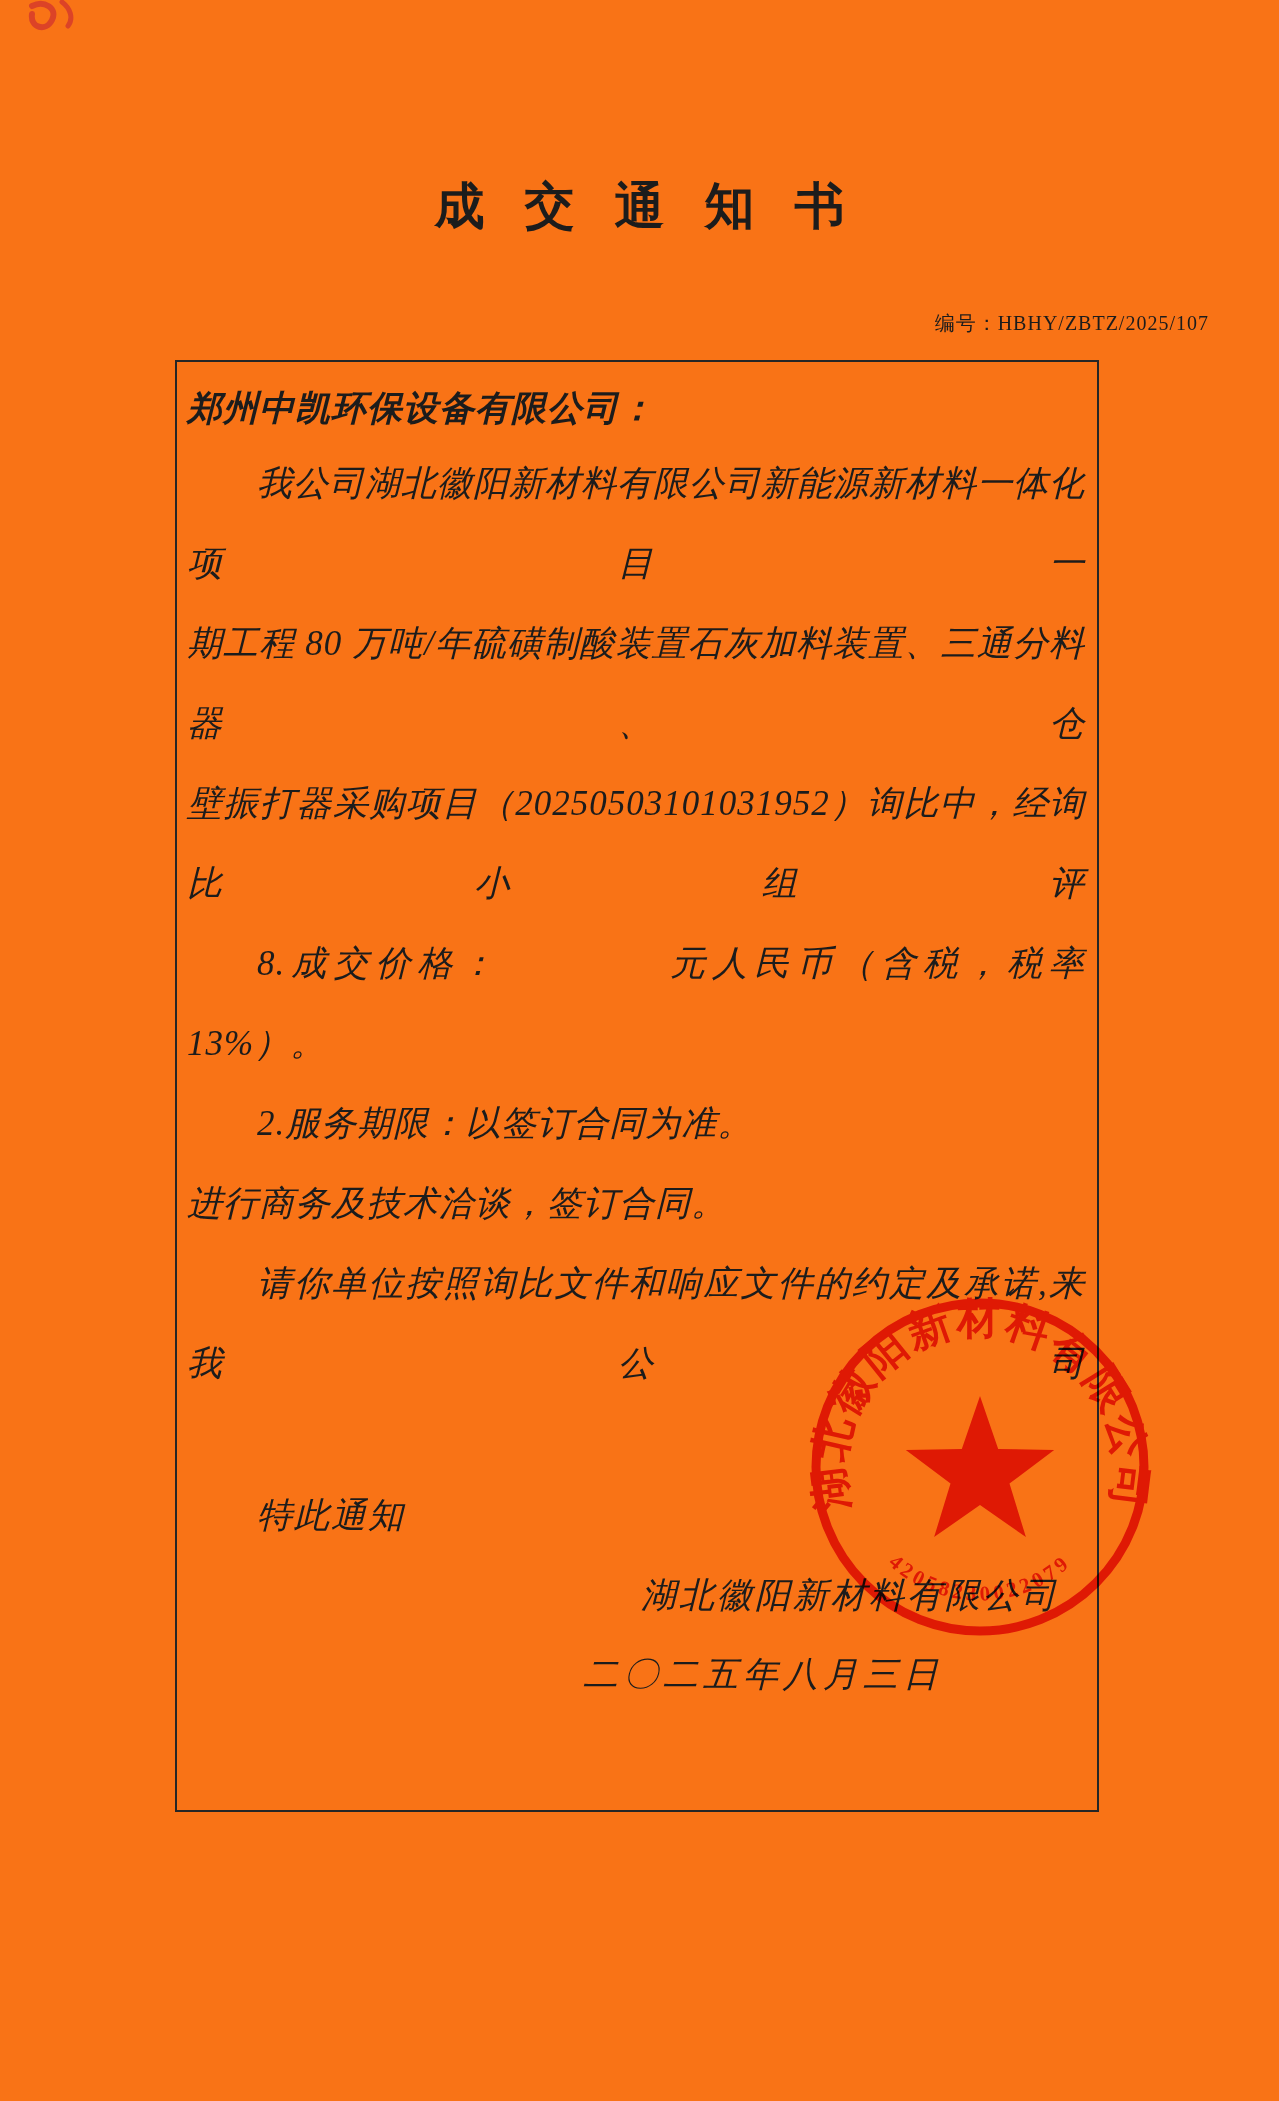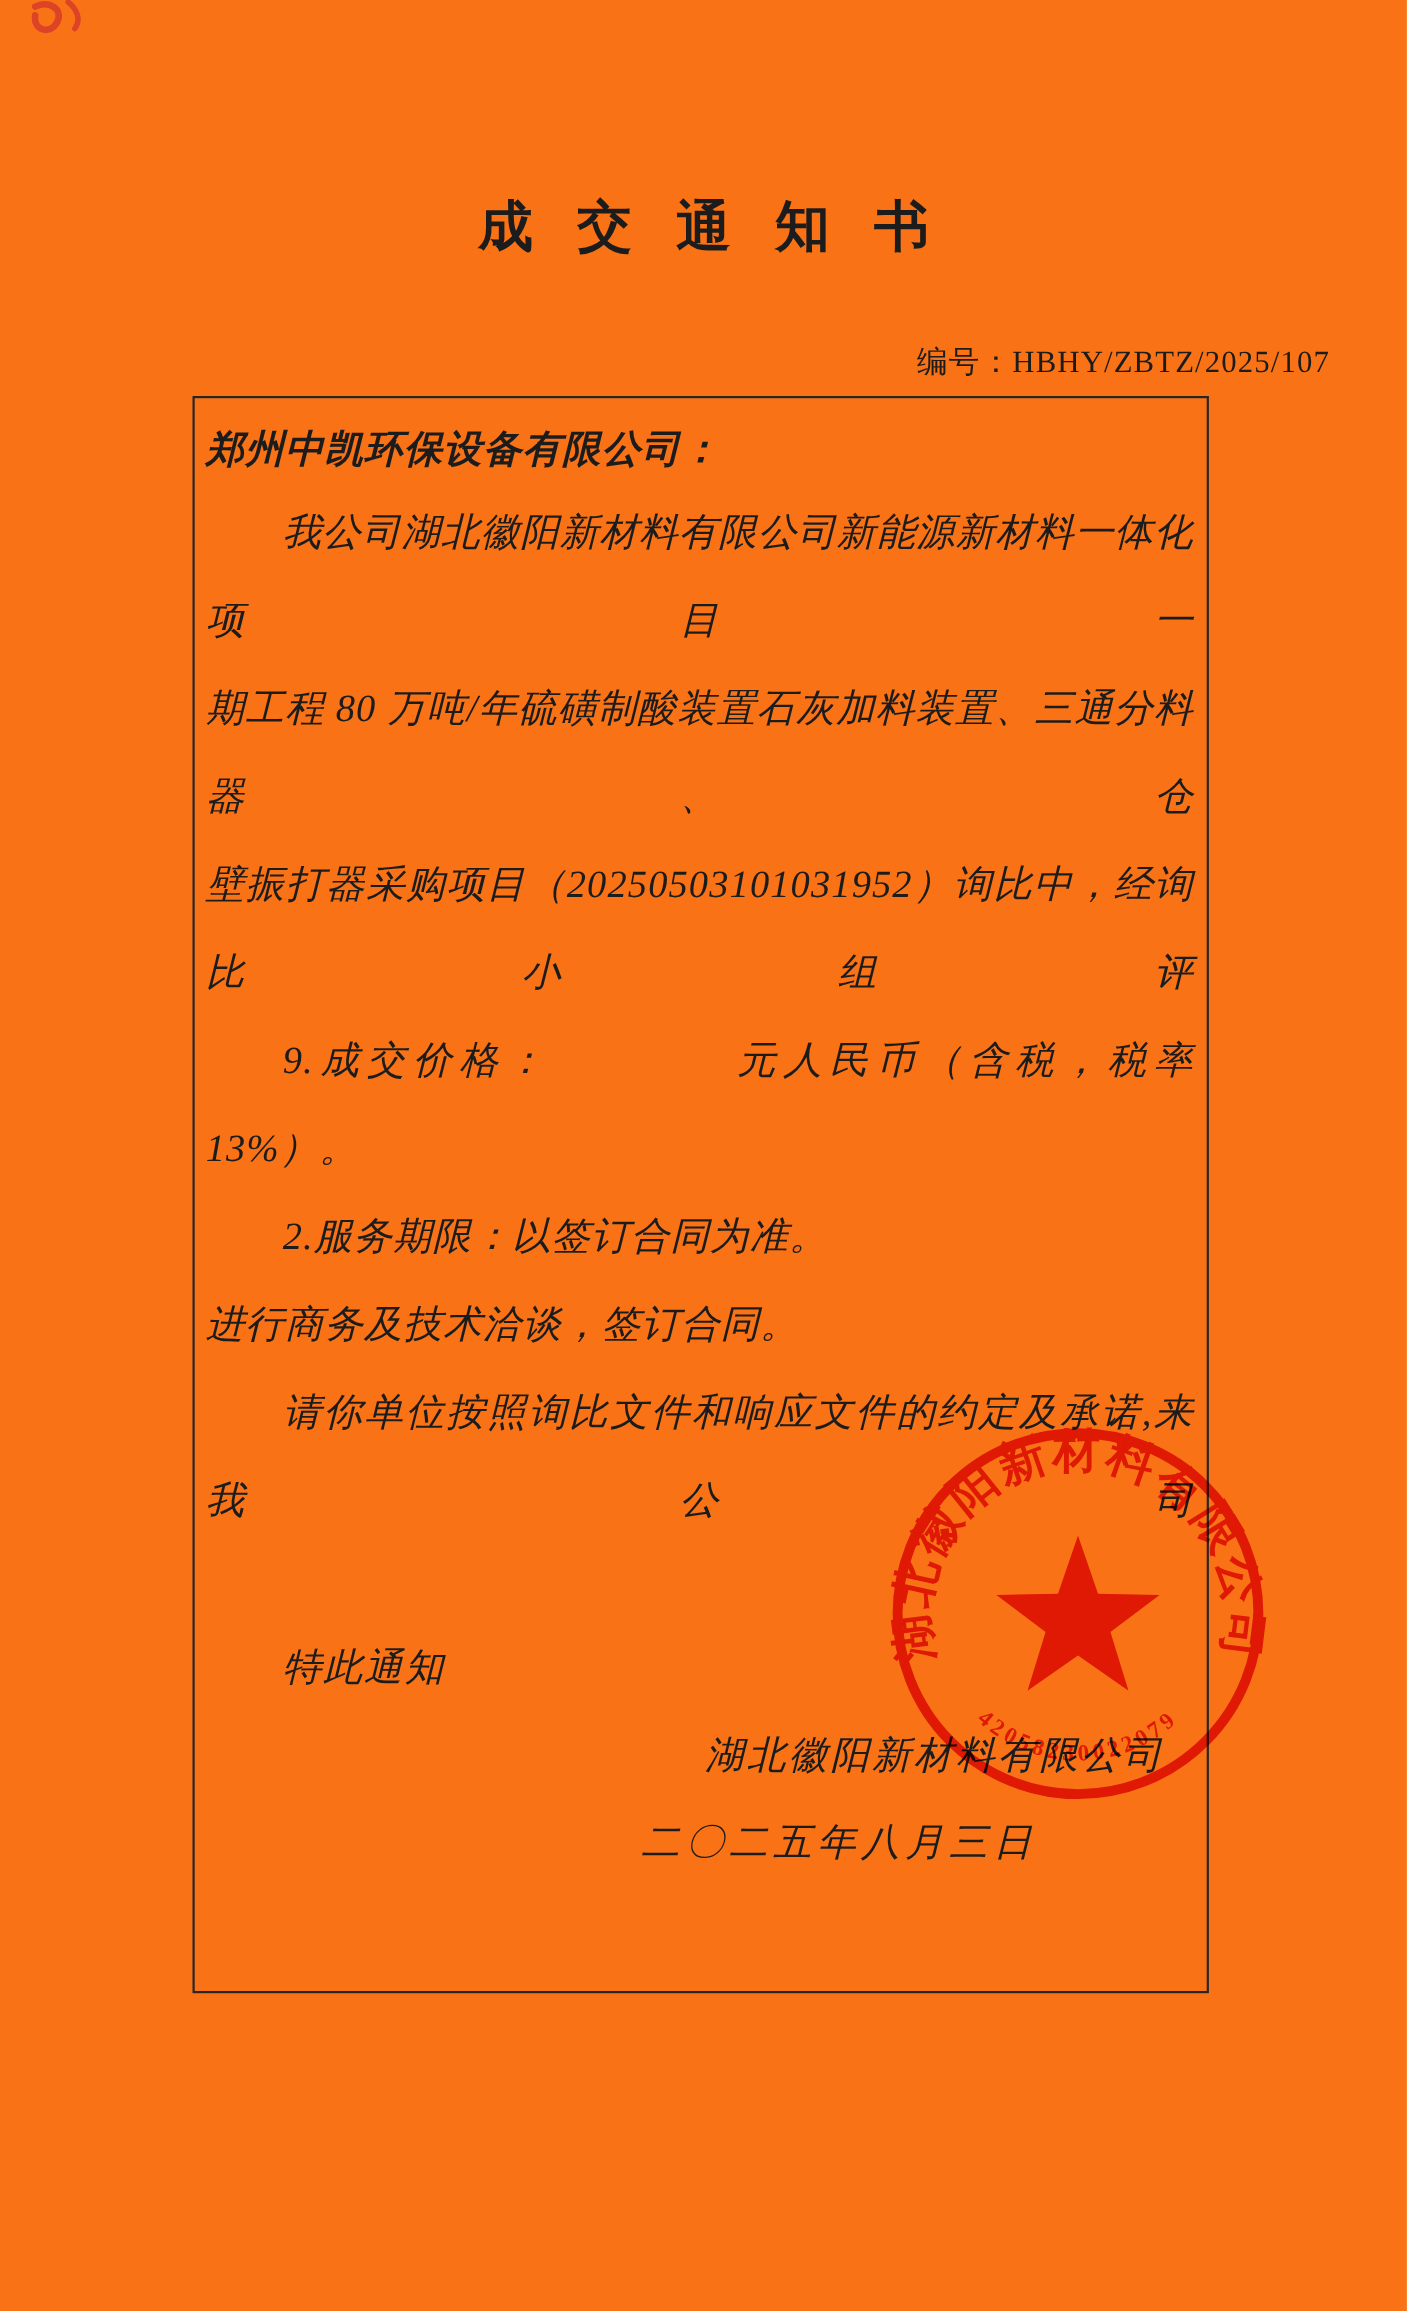--- a/index.html
+++ b/index.html
@@ -4,21 +4,21 @@
 <style>
   html,body{margin:0;padding:0;background:#ffffff;}
   .page{
     position:relative;width:1279px;height:2101px;background:#f97316;
     font-family:"Liberation Serif","DejaVu Serif",serif;color:#1c1c1c;overflow:hidden;
   }
   .title{
     position:absolute;top:176px;left:0;width:100%;text-align:center;
     font-size:50px;font-weight:700;letter-spacing:.8em;text-indent:.8em;line-height:60px;
   }
-  .ref-line{position:absolute;top:310px;right:70px;font-size:28px;letter-spacing:1px;}
+  .ref-line{position:absolute;top:310px;right:70px;font-size:20px;letter-spacing:1px;}
   .letter-box{
     position:absolute;left:175px;top:360px;width:924px;height:1452px;
     border:2px solid #262626;box-sizing:border-box;padding:16px 12px 0 10px;font-size:35px;font-style:italic;
   }
   .recipient{font-weight:700;line-height:62px;letter-spacing:1px;}
   .body-lines{margin-top:4px;}
   .line{line-height:80px;text-align:justify;letter-spacing:1px;}
   .line.stretch{text-align-last:justify;}
   .line.indent{text-indent:70px;}
   .notice{margin-top:72px;line-height:80px;text-indent:70px;letter-spacing:2px;}
@@ -44,21 +44,21 @@
   <div class="ref-line">
     <span>编号：</span><span>HBHY/ZBTZ/2025/107</span>
   </div>
 
   <div class="letter-box">
     <div class="recipient">郑州中凯环保设备有限公司：</div>
     <div class="body-lines" id="letter-body">
         <div class="line indent stretch">我公司湖北徽阳新材料有限公司新能源新材料一体化项目一</div>
         <div class="line stretch">期工程 80 万吨/年硫磺制酸装置石灰加料装置、三通分料器、仓</div>
         <div class="line stretch">壁振打器采购项目（20250503101031952）询比中，经询比小组评</div>
-        <div class="line indent">9.成交价格：　　　　元人民币（含税，税率 13%）。</div>
+        <div class="line indent">8.成交价格：　　　　元人民币（含税，税率 13%）。</div>
         <div class="line indent">2.服务期限：以签订合同为准。</div>
         <div class="line">进行商务及技术洽谈，签订合同。</div>
         <div class="line indent stretch">请你单位按照询比文件和响应文件的约定及承诺,来我公司</div>
       </div>
     <div class="notice">特此通知</div>
     <div class="sig-company">湖北徽阳新材料有限公司</div>
     <div class="sig-date">二〇二五年八月三日</div>
   </div>
 
   <svg class="stamp" viewBox="0 0 374 374">

